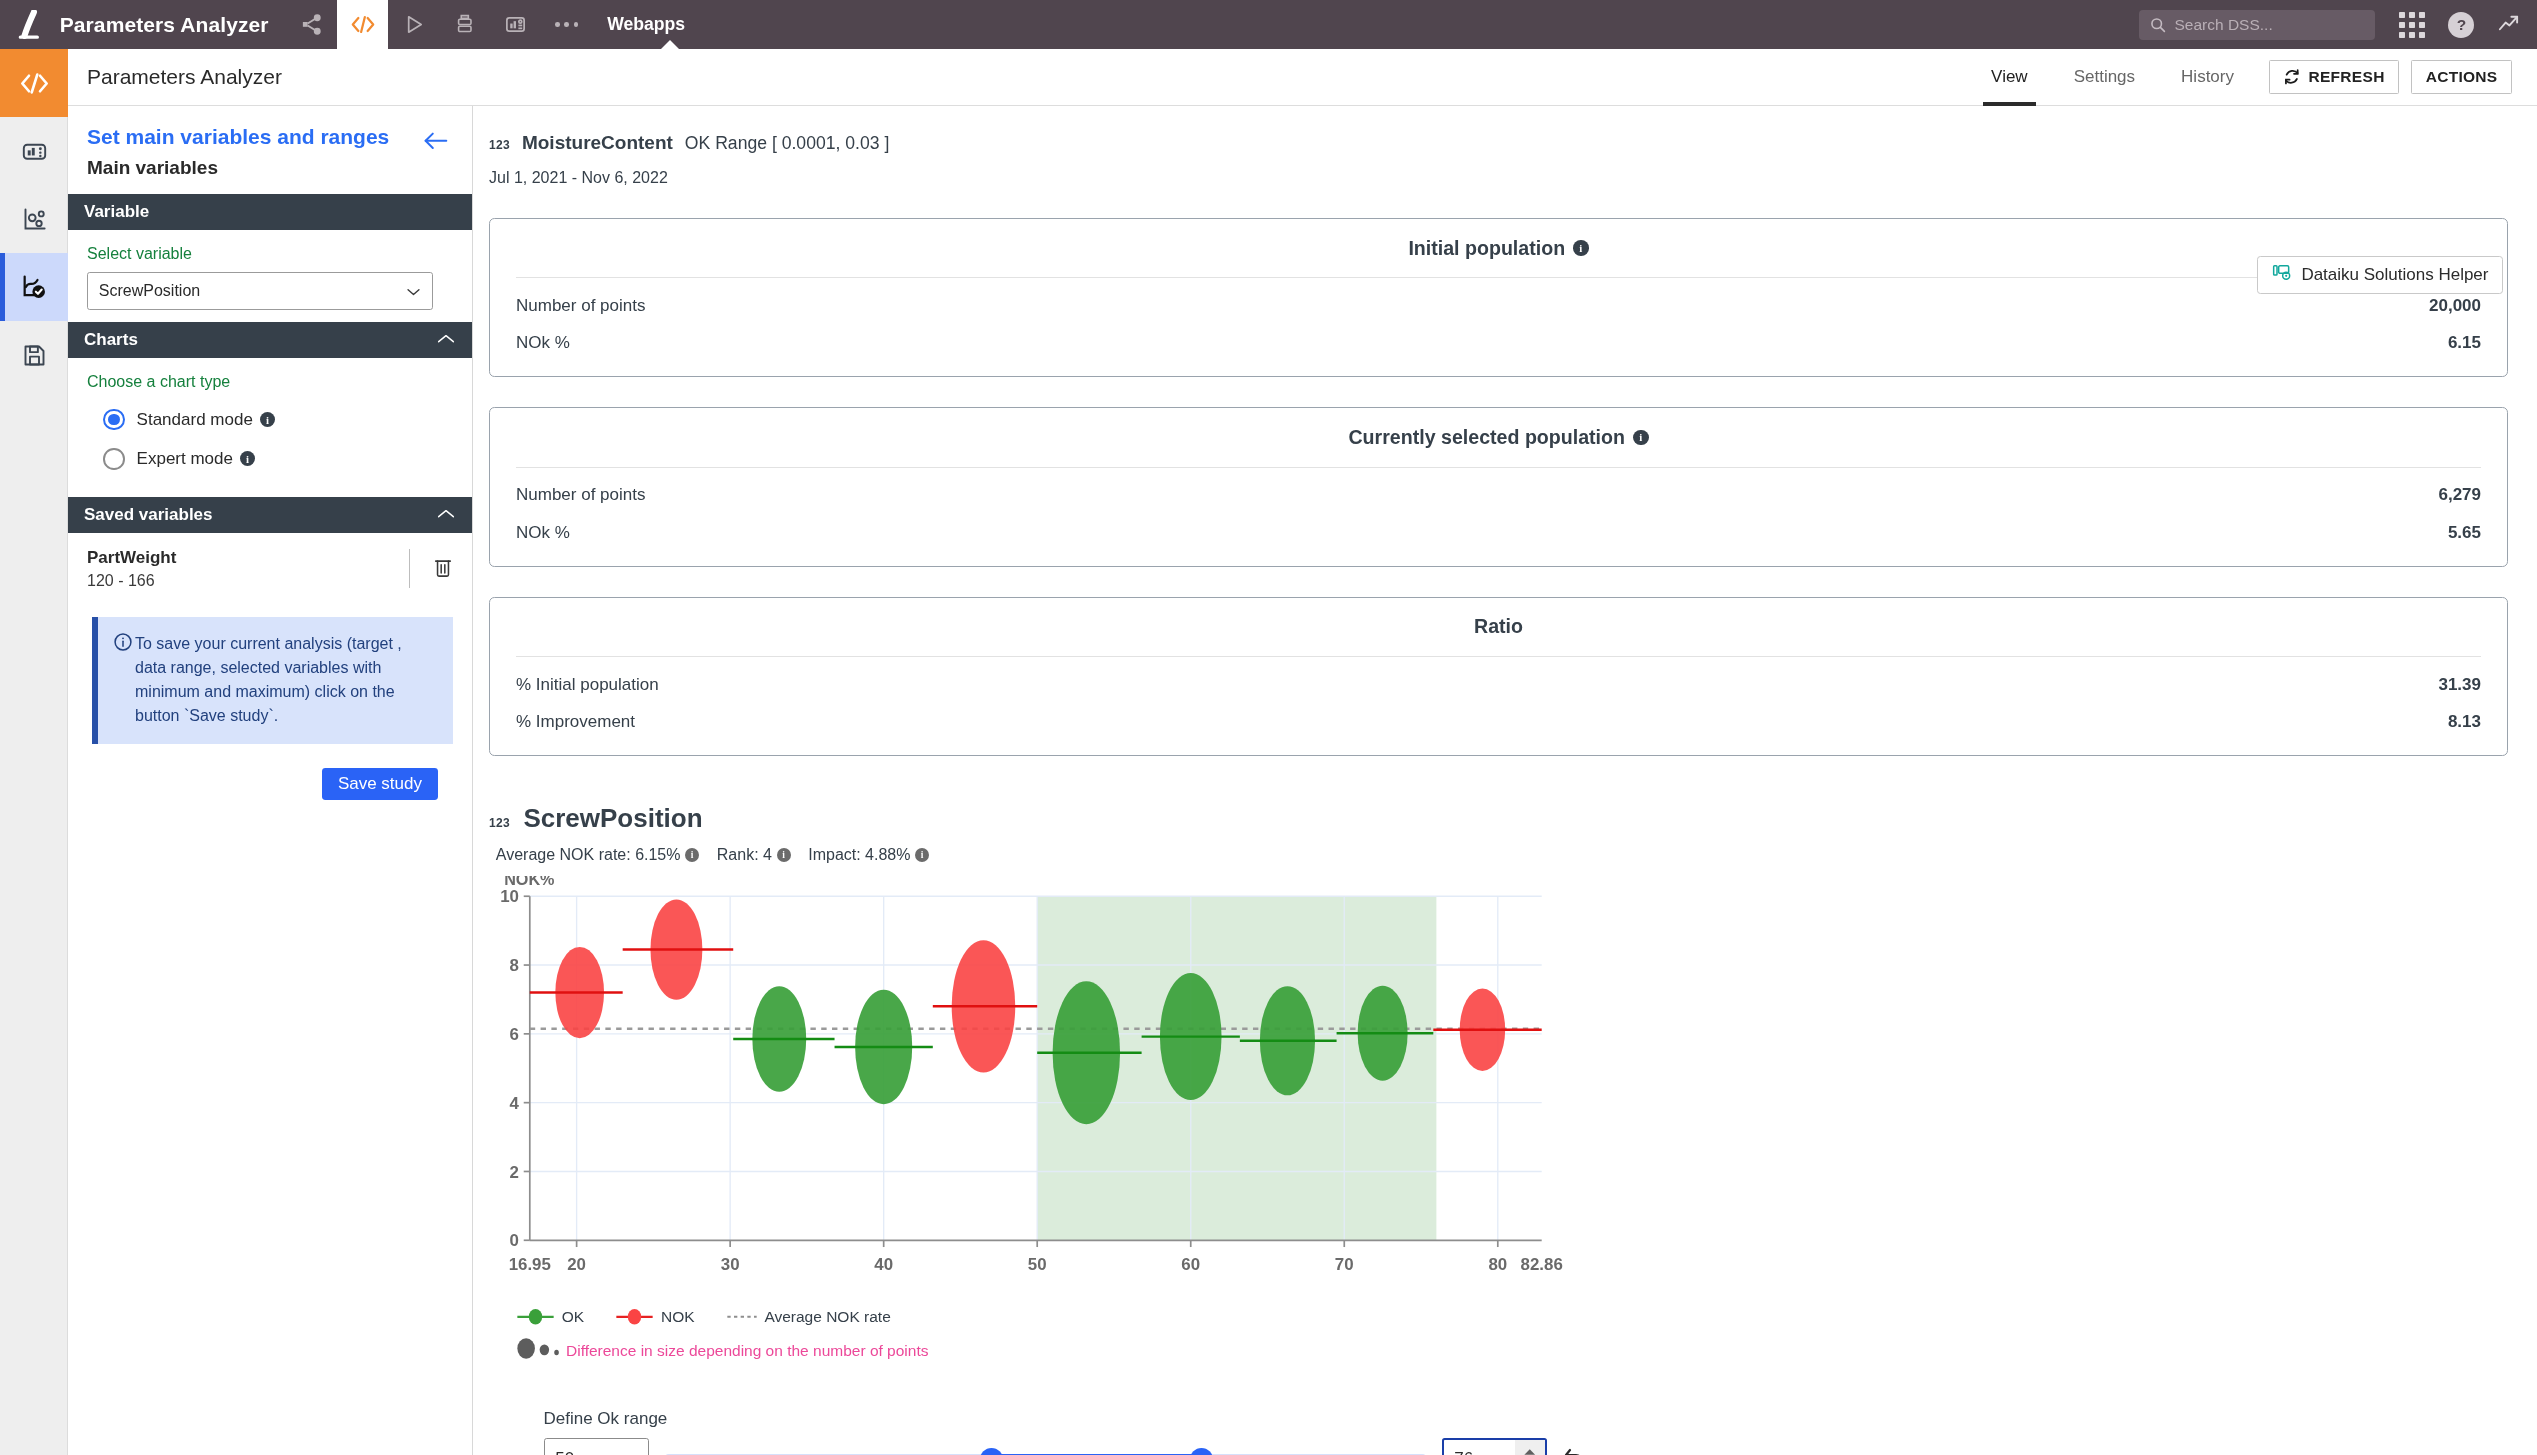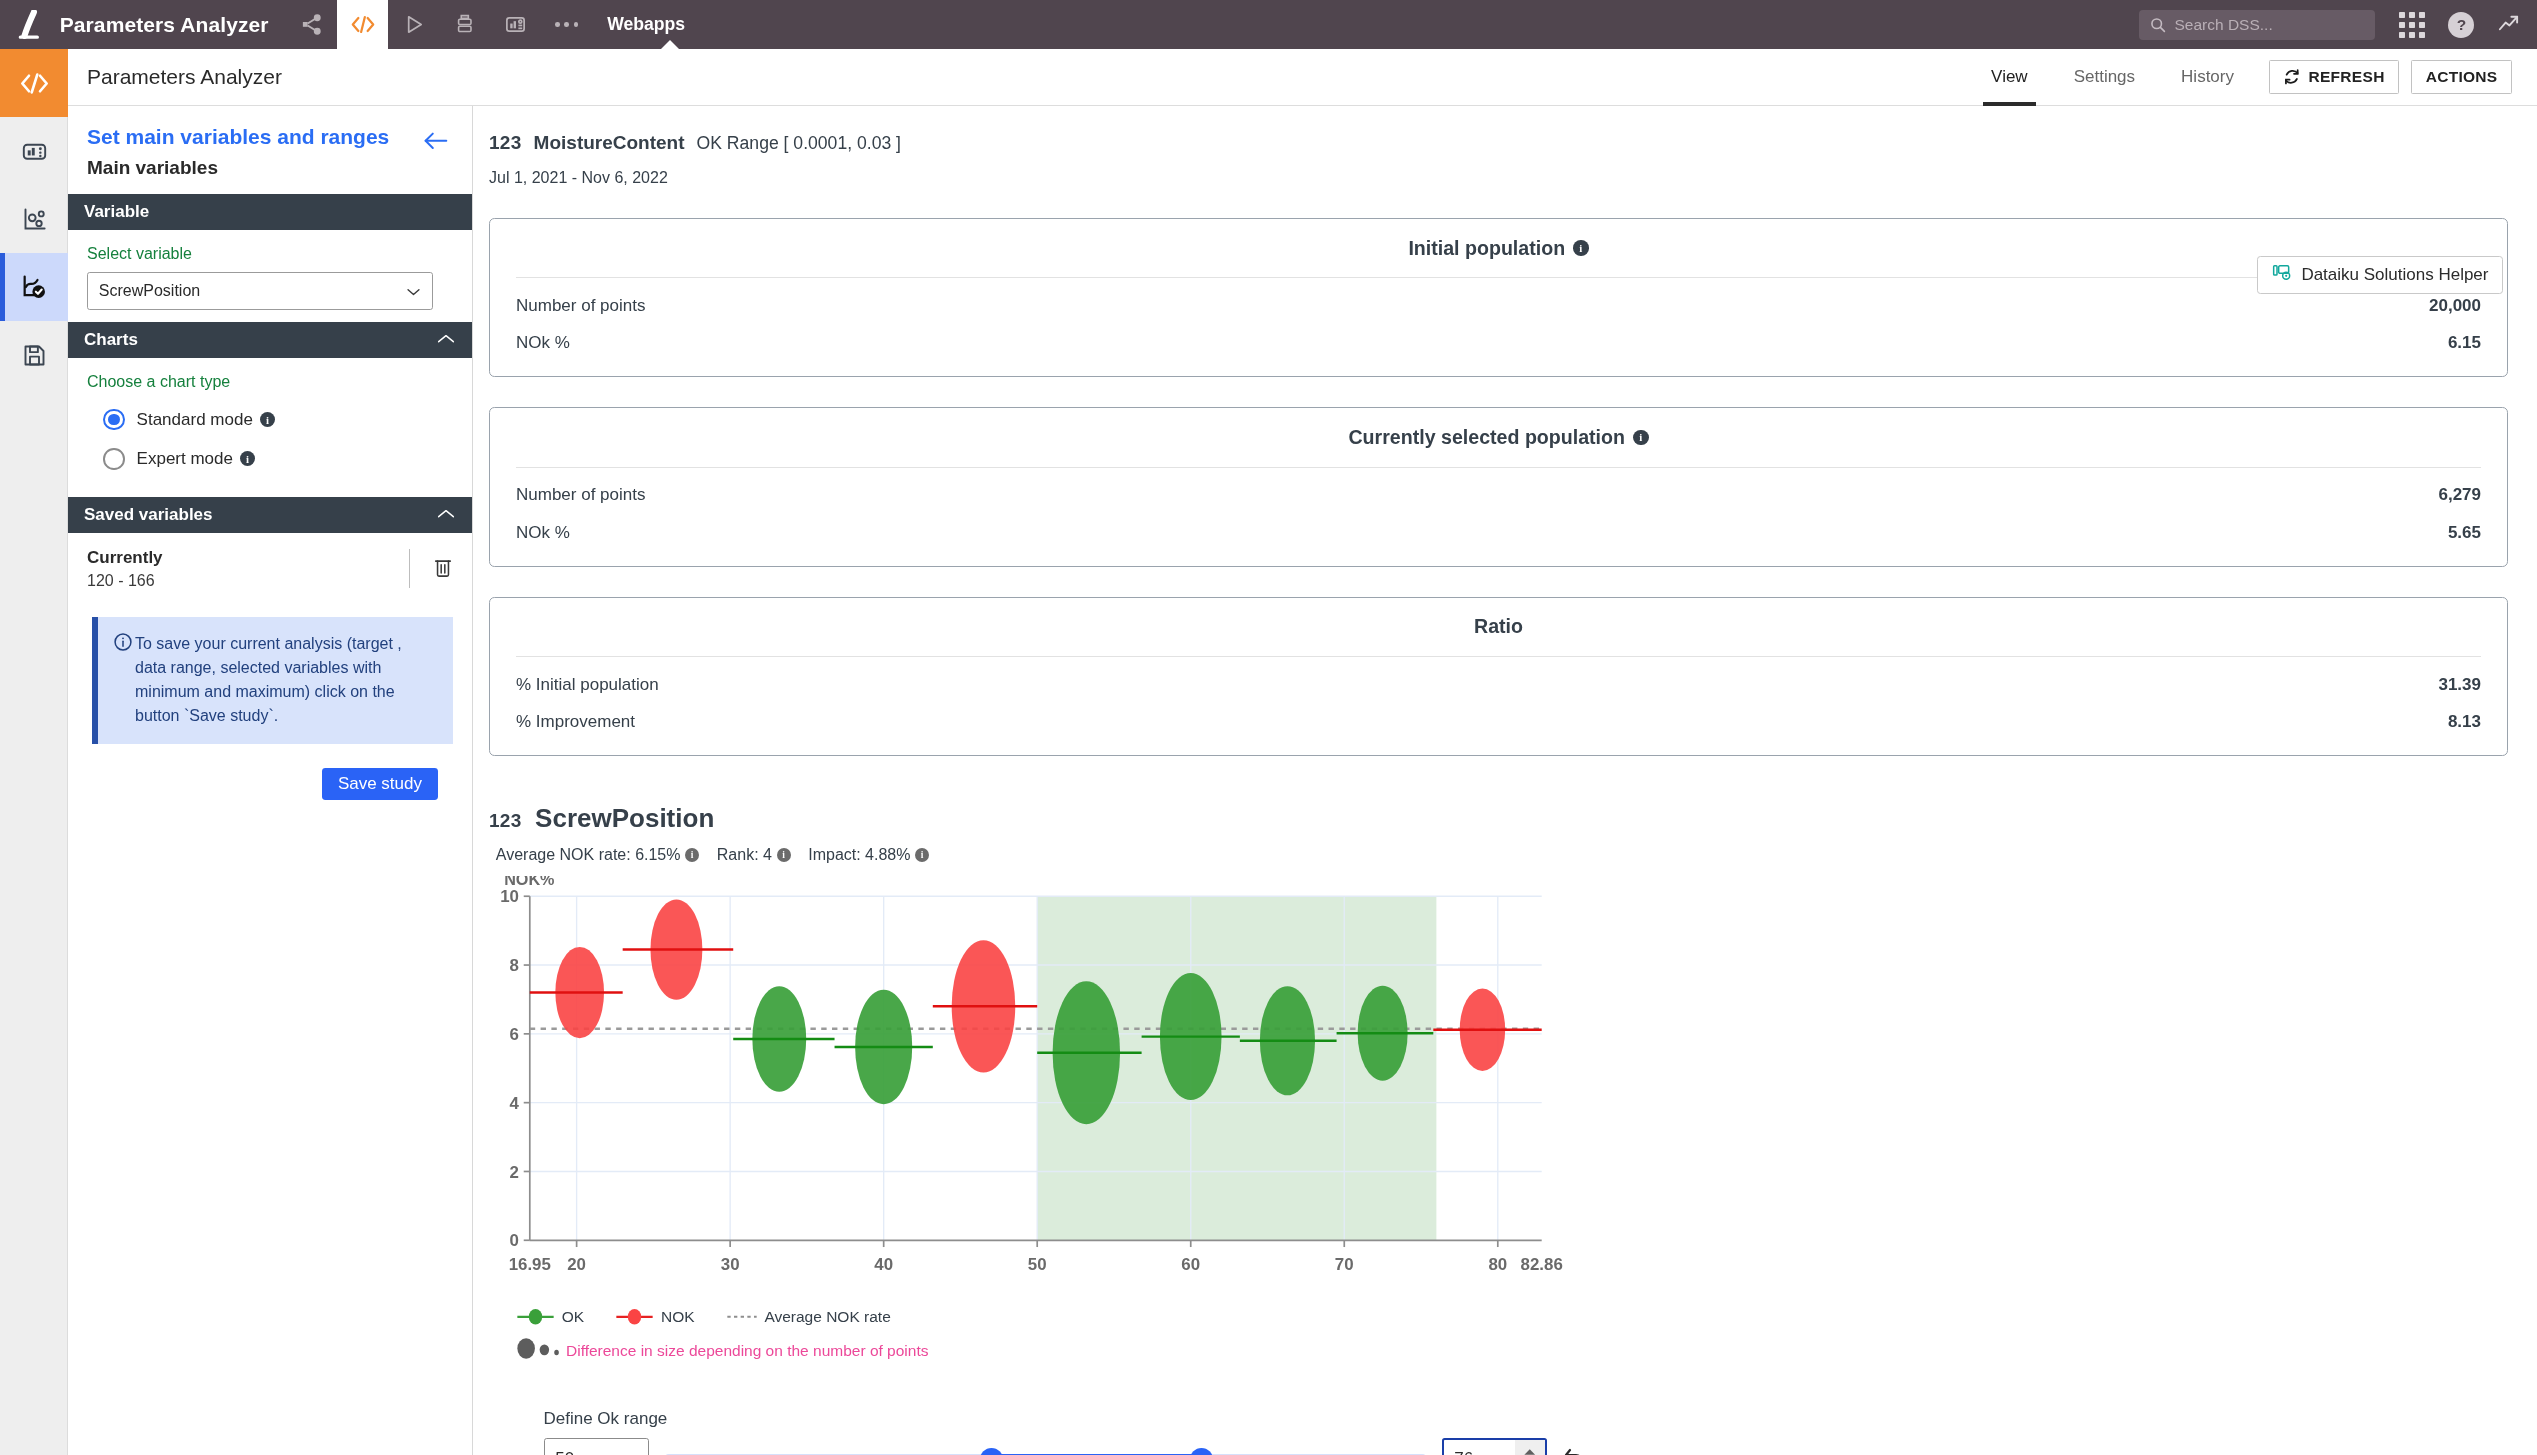--- a/index.html
+++ b/index.html
@@ -129,21 +129,21 @@
   }
   .callout p { color: #22417e; font-size: 16px; line-height: 1.5; }
   .btn-primary {
     background: #2a63f6; color: #ffffff; font-size: 17px; border: none; border-radius: 3.4px;
     padding: 0 16px; height: 32px; display: inline-flex; align-items: center; justify-content: center; margin-left: 39px;
   }
   .save-study-wrap { display: flex; justify-content: flex-end; padding: 24px 34px 0 0; }
 
   
   .main { position: absolute; top: 106px; left: 473px; width: 2065px; height: 1350px; background: #ffffff; padding: 26px 30px 0 16px;}
-  .num-badge { font-size: 19px; font-weight: bold; color: #36404a; letter-spacing: 0.3px; }
+  .num-badge { font-size: 12px; font-weight: bold; color: #36404a; letter-spacing: 0.3px; }
   .mc-row { display: flex; align-items: baseline; gap: 12px; }
   .mc-name { font-size: 19px; font-weight: bold; color: #36404a; }
   .mc-range { font-size: 17.6px; color: #36404a; }
   .mc-date { font-size: 16px; color: #36404a; margin-top: 15px; }
   .helper-btn {
     position: absolute; top: 150px; right: 35px; border: 0.7px solid #c9c9c9; background: #ffffff;
     border-radius: 3.4px; height: 38px; display: flex; align-items: center; gap: 9.5px;
     padding: 0 13.5px; font-size: 17px; color: #2b2b2b;
   }
 
@@ -399,21 +399,21 @@
   <div class="sec-head">
     <span>Saved variables</span>
     <span class="chev">
       <svg width="20" height="12" viewBox="0 0 30 18" fill="none" stroke="#ffffff" stroke-width="2.2" stroke-linecap="round" stroke-linejoin="round">
           <polyline points="4,13 15,4 26,13"></polyline>
         </svg>
     </span>
   </div>
   <div class="saved-row">
     <div>
-      <div class="saved-name">Currently</div>
+      <div class="saved-name">PartWeight</div>
       <div class="saved-range">120 - 166</div>
     </div>
     <div class="saved-div"></div>
     <div>
       <svg width="20" height="23" viewBox="0 0 22 24" fill="none" stroke="#3a3a3a" stroke-width="1.7" stroke-linecap="round" stroke-linejoin="round">
           <polyline points="3,5 19,5"></polyline>
           <path d="M5 5 v15 a1.5 1.5 0 0 0 1.5 1.5 h9 A1.5 1.5 0 0 0 17 20 V5"></path>
           <line x1="9" y1="9" x2="9" y2="18"></line>
           <line x1="13" y1="9" x2="13" y2="18"></line>
         </svg>

